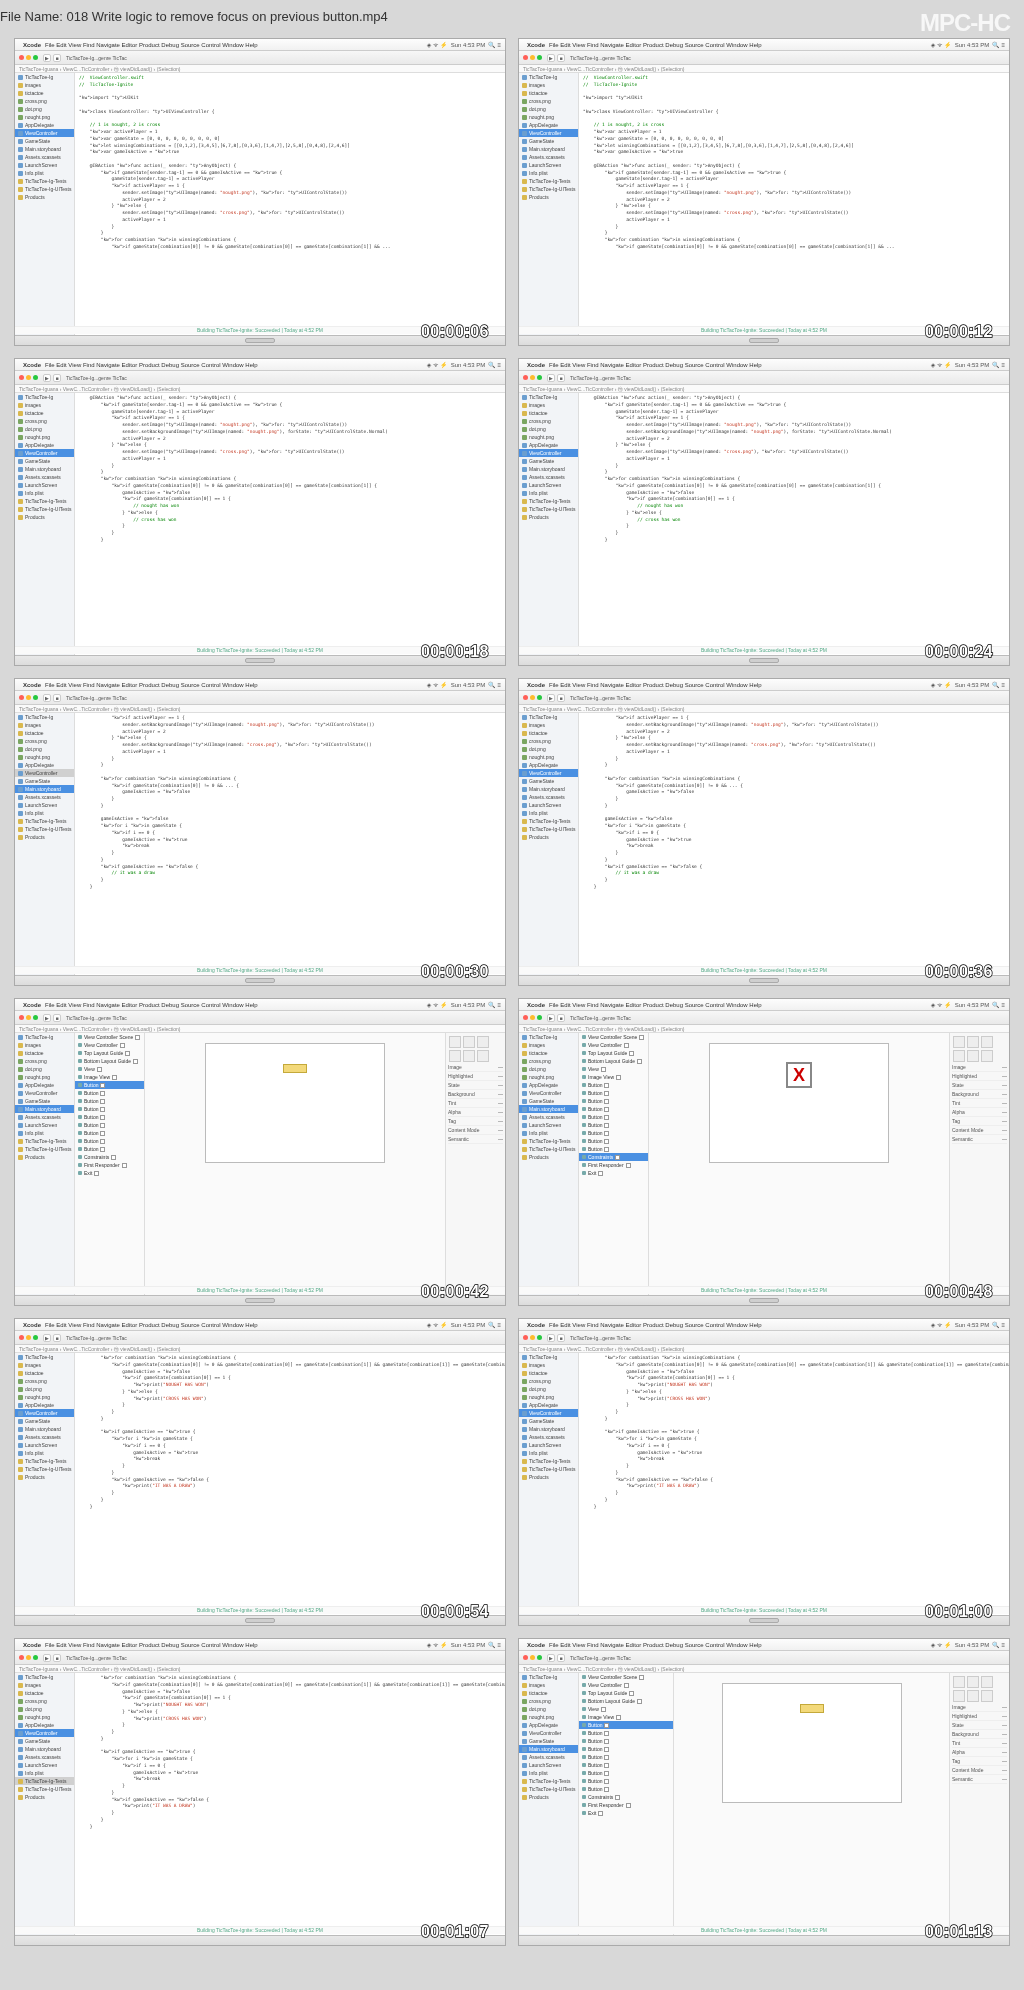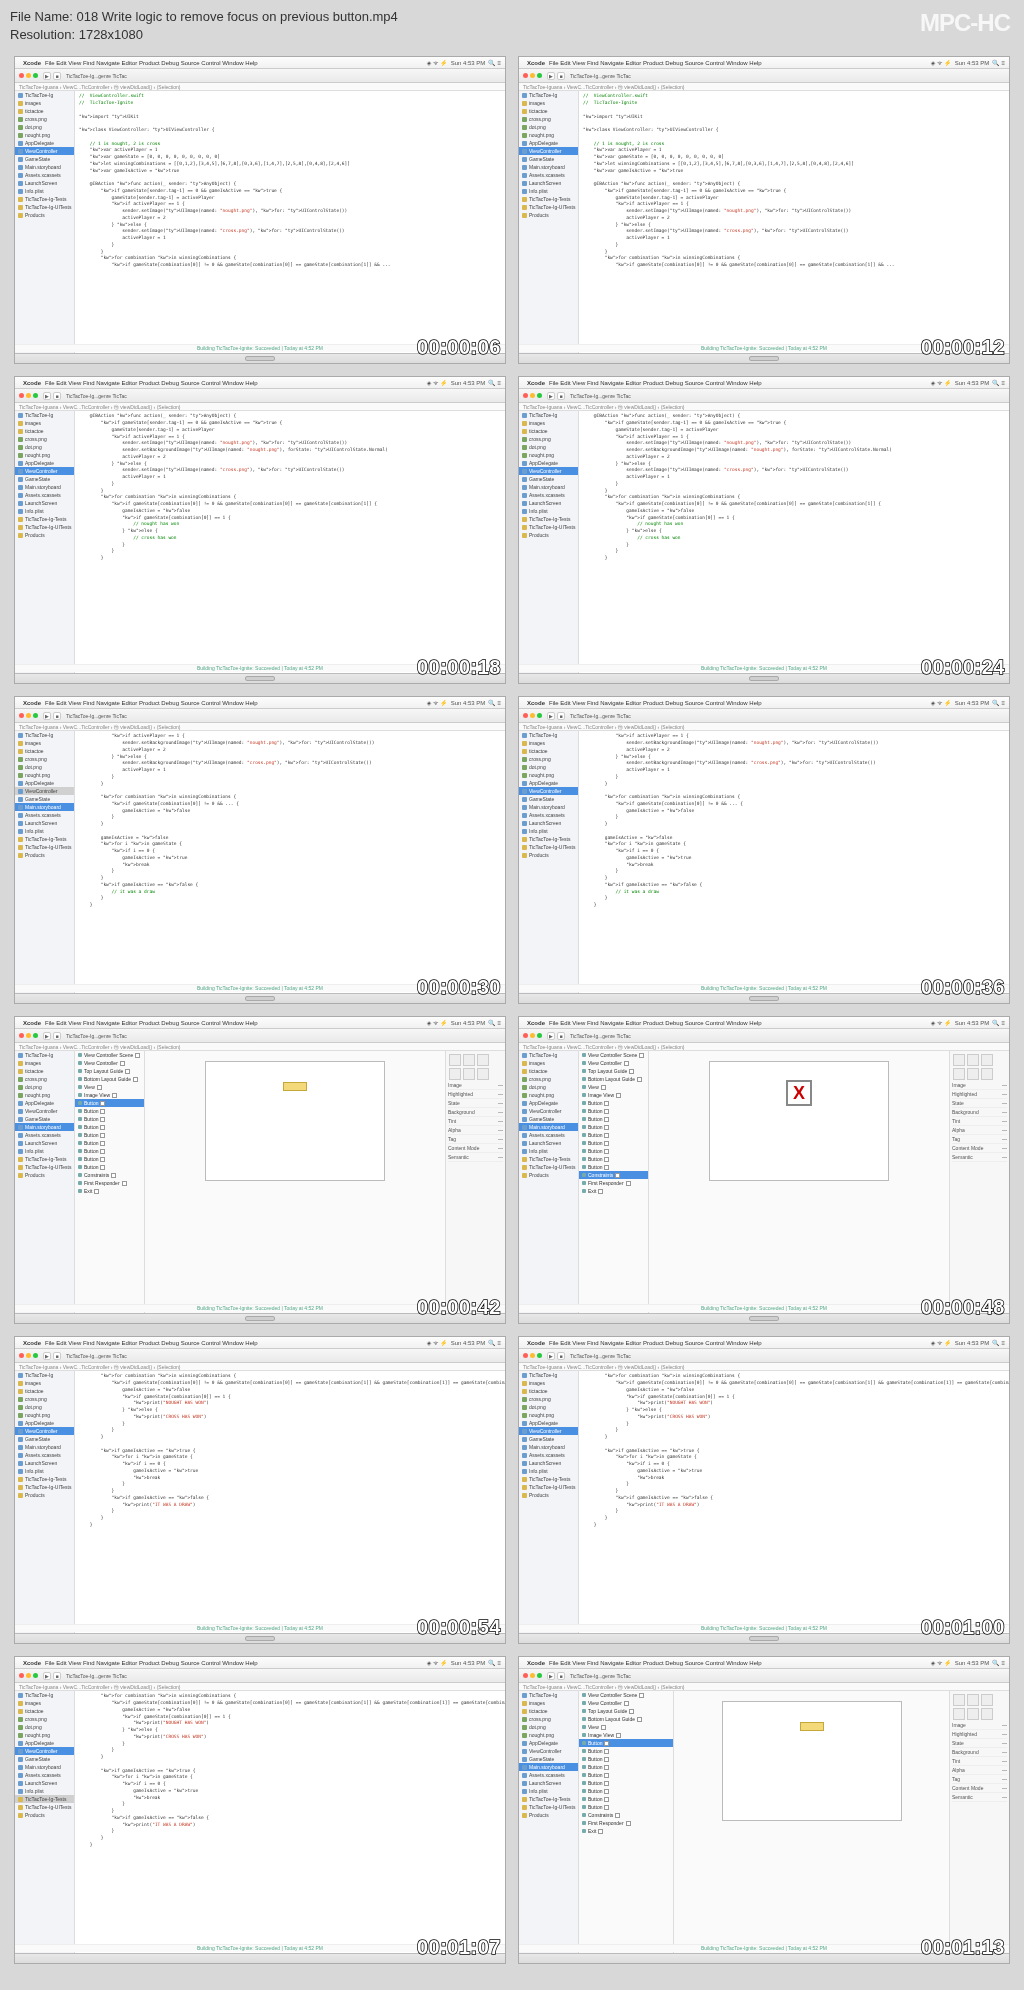--- a/index.html
+++ b/index.html
@@ -4,21 +4,21 @@
 <style>
   * { margin: 0; padding: 0; box-sizing: border-box; }
   body {
     background: #d8d8d8;
     font-family: -apple-system, "Helvetica Neue", Arial, sans-serif;
     width: 1024px;
     font-size: 11px;
     color: #333;
   }
   .header-info {
-    padding: 8px 10px 4px 10px;
+    padding: 8px 10px 4px 0;
     font-size: 13px;
     line-height: 1.4;
     position: relative;
   }
   .watermark {
     position: absolute;
     top: 6px;
     right: 14px;
     font-size: 24px;
     font-weight: 700;
@@ -167,25 +167,25 @@
     left:50%;top:18px;transform:translateX(-50%);
     border:2px solid #888;
     display:flex;align-items:center;justify-content:center;
     color:#cc0000;
     font-weight:bold;
     font-size:18px;
     font-family:Arial;
   }
   .timestamp{
     position:absolute;
-    right:4px;
+    right:16px;
     bottom:4px;
     font-family:"Arial Black",Arial;
     font-weight:900;
-    font-size:20px;
+    font-size:16px;
     color:#fff;
     -webkit-text-stroke:1.5px #000;
     paint-order:stroke fill;
     letter-spacing:0.5px;
   }
   .footer-dock{
     position:absolute;
     bottom:0;left:0;right:0;
     height:10px;
     background:linear-gradient(#e8e8e8,#dcdcdc);
@@ -211,21 +211,20 @@
   .outline-item.sel{background:#4a90e2;color:#fff;}
   .check{width:5px;height:5px;border:1px solid #999;background:#fff;}
   .insp-row{display:flex;justify-content:space-between;padding:1px 0;border-bottom:1px solid #eee;}
   .insp-ico{width:12px;height:12px;background:#eee;border:1px solid #ccc;margin:1px;}
 </style>
 </head>
 <body>
 
 <div class="header-info">
   <div><span>File Name:</span> <span>018 Write logic to remove focus on previous button.mp4</span></div>
-  <div><span>Resolution:</span> <span>1728x1080</span></div>
   <div class="watermark">MPC-HC</div>
 </div>
 
 <div class="grid">
 
 <div class="thumb">
   <div class="mac-menu">
     <div class="left">
       <span class="apple"></span>
       <b>Xcode</b>

